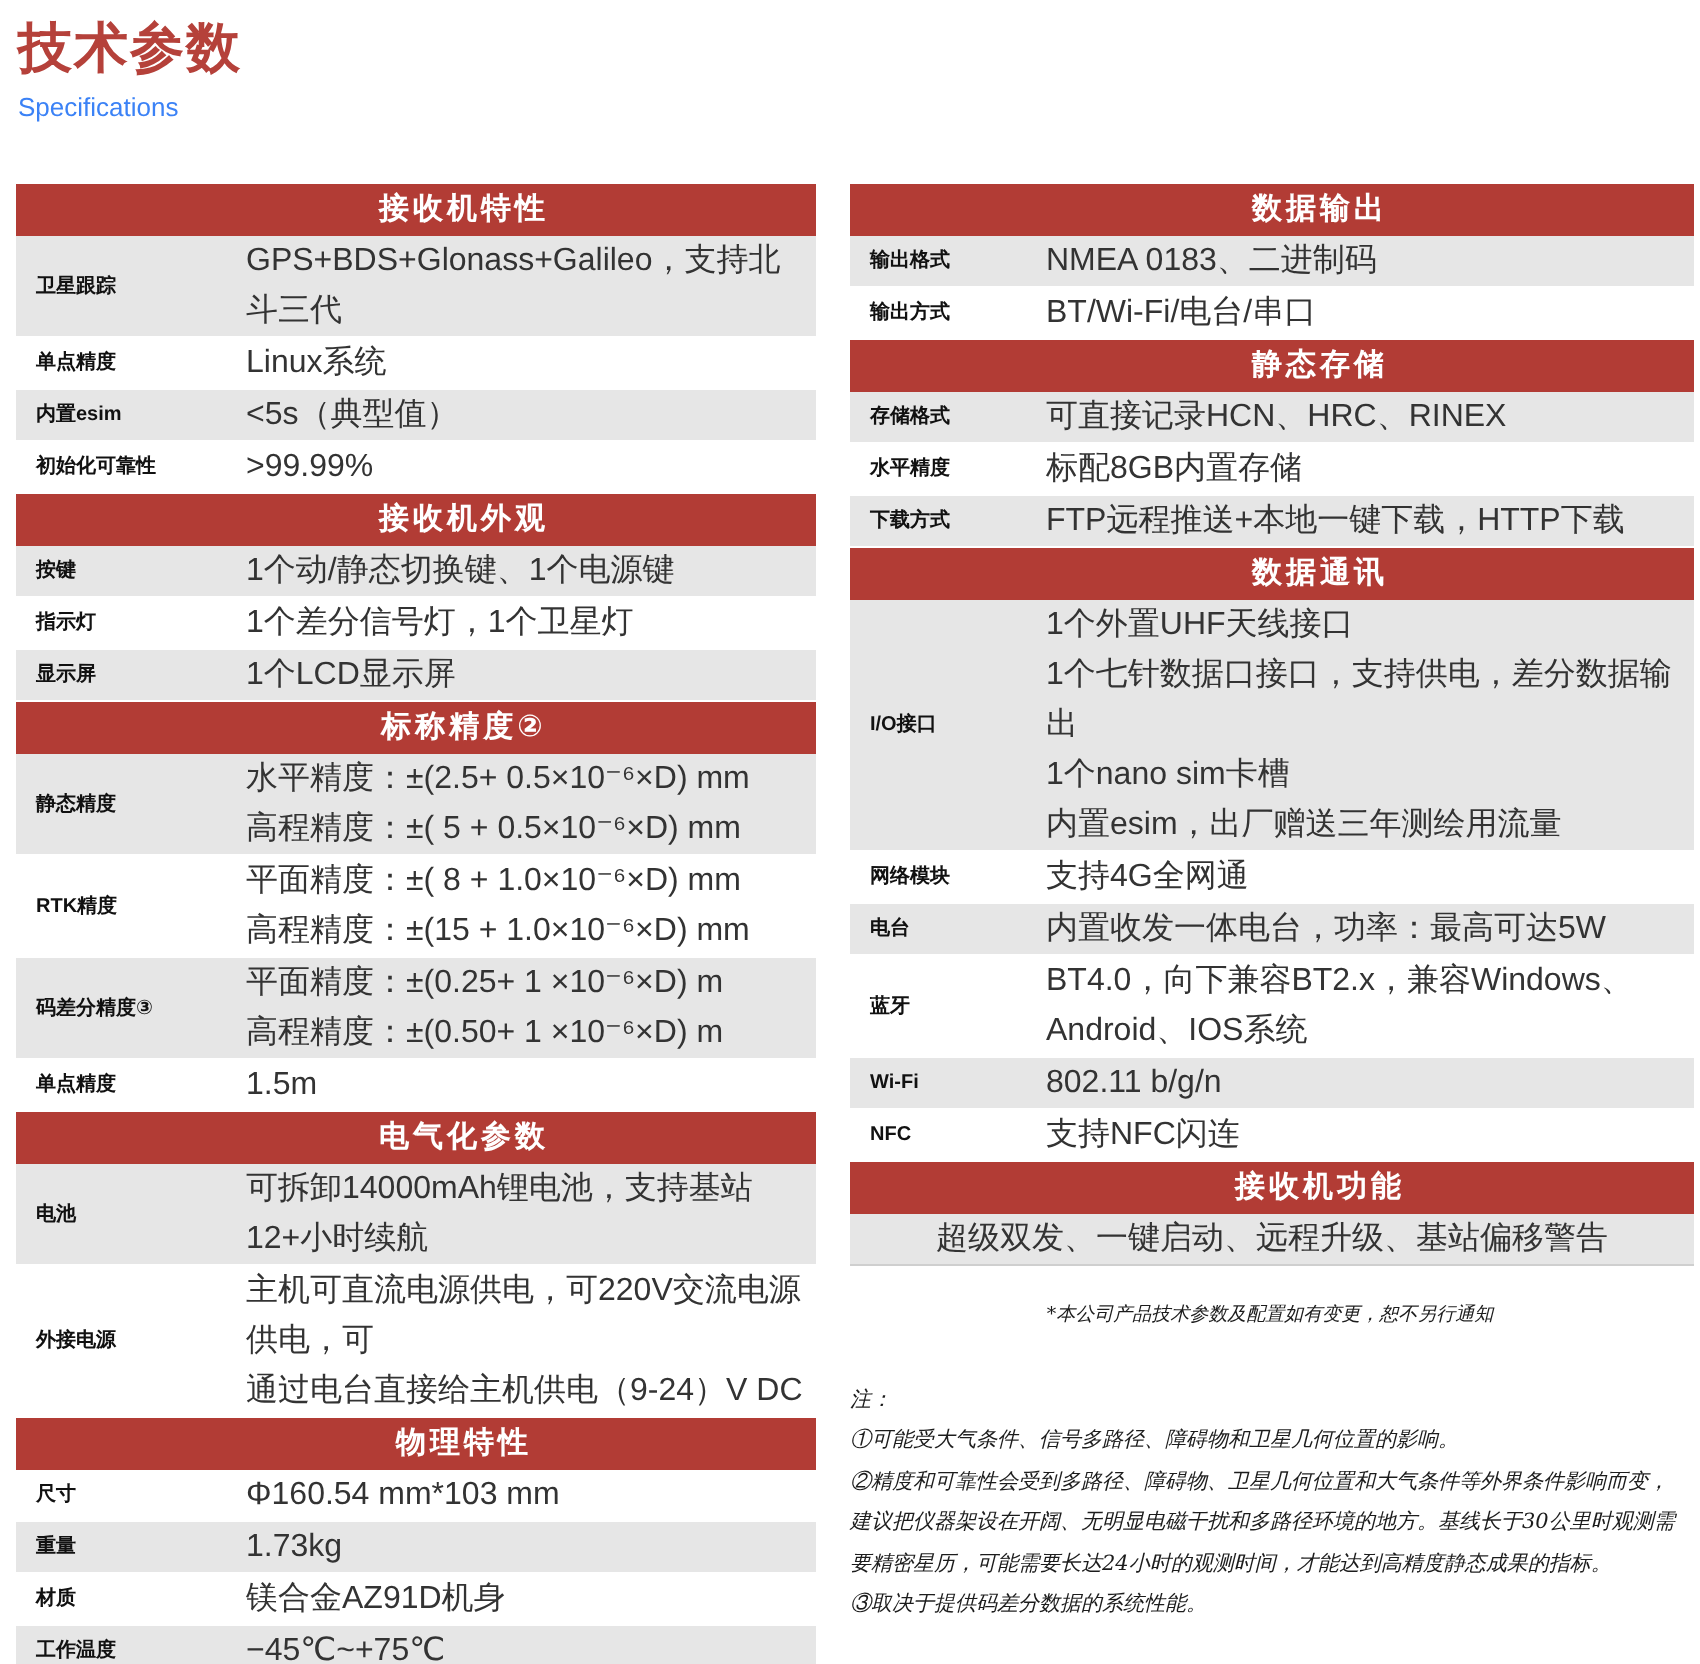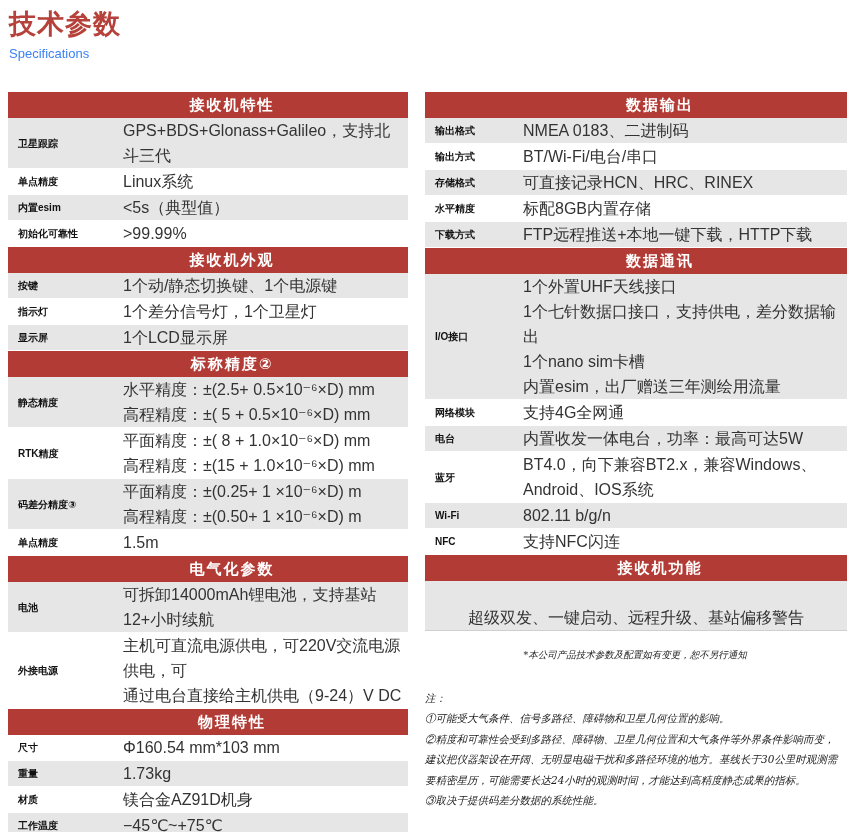--- a/index.html
+++ b/index.html
@@ -13,21 +13,21 @@
   .col-right{width:422px;flex:none;}
   .sec-header{background:#b23c35;color:#fff;font-size:15px;font-weight:bold;text-align:center;
               height:26px;line-height:26px;letter-spacing:2px;padding-left:48px;}
   .spec-row{display:flex;align-items:center;background:#fff;border-bottom:1px solid #fff;min-height:25px;}
   .spec-row.stripe{background:#e6e6e6;}
   .spec-label{flex:none;font-weight:bold;color:#111;font-size:10px;padding-left:10px;line-height:25px;}
   .col-left .spec-label{width:97px;}
   .col-right .spec-label{width:80px;}
   .spec-value{flex:1;font-size:16px;color:#333;line-height:25px;white-space:pre-line;padding:0 4px 0 8px;}
   .spec-row.full{justify-content:center;}
-  .spec-row.full .spec-value{flex:none;padding:0;margin-top:24px;}
+  .spec-row.full .spec-value{flex:none;padding:0;}
   .bottom-cap{border-bottom:1px solid #cfcfcf;}
   .disclaimer{margin-top:18px;text-align:center;font-family:"DejaVu Serif","Liberation Serif",serif;
               font-style:italic;font-size:9.5px;color:#1c1c1c;padding-right:2px;}
   .notes{margin-top:26px;font-family:"DejaVu Serif","Liberation Serif",serif;font-style:italic;
          font-size:10.5px;color:#1c1c1c;line-height:1.95;padding-right:6px;}
   .note-line{margin:0;}
 </style>
 </head>
 <body>
 
@@ -125,20 +125,21 @@
       <div id="right-tables">
           <div class="sec-header">数据输出</div>
           <div class="spec-row stripe">
             <div class="spec-label">输出格式</div>
             <div class="spec-value">NMEA 0183、二进制码</div>
           </div>
           <div class="spec-row">
             <div class="spec-label">输出方式</div>
             <div class="spec-value">BT/Wi-Fi/电台/串口</div>
           </div>
+          <div class="sec-header">静态存储</div>
           <div class="spec-row stripe">
             <div class="spec-label">存储格式</div>
             <div class="spec-value">可直接记录HCN、HRC、RINEX</div>
           </div>
           <div class="spec-row">
             <div class="spec-label">水平精度</div>
             <div class="spec-value">标配8GB内置存储</div>
           </div>
           <div class="spec-row stripe">
             <div class="spec-label">下载方式</div>

